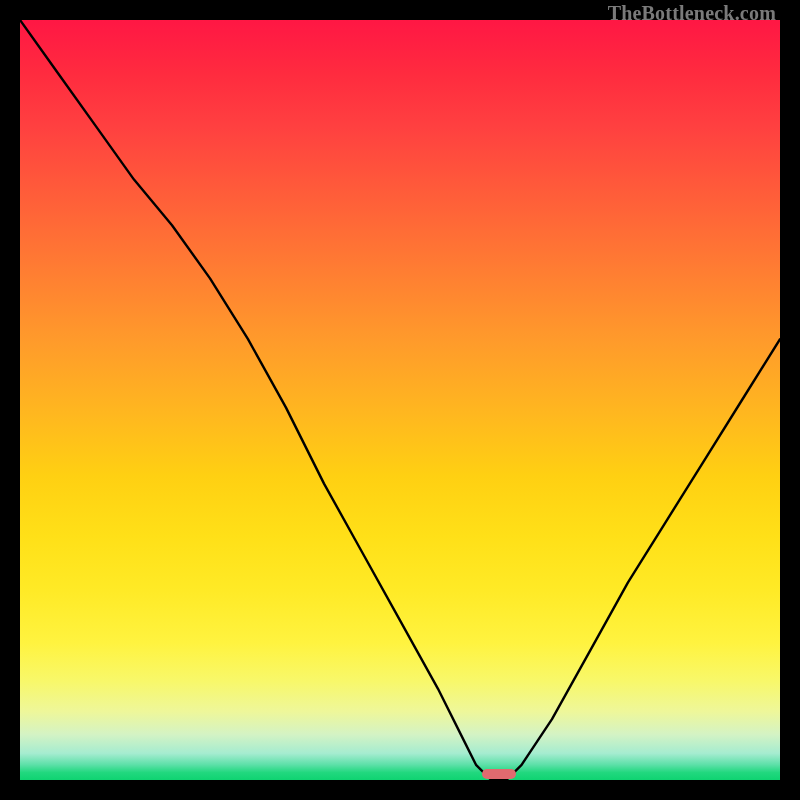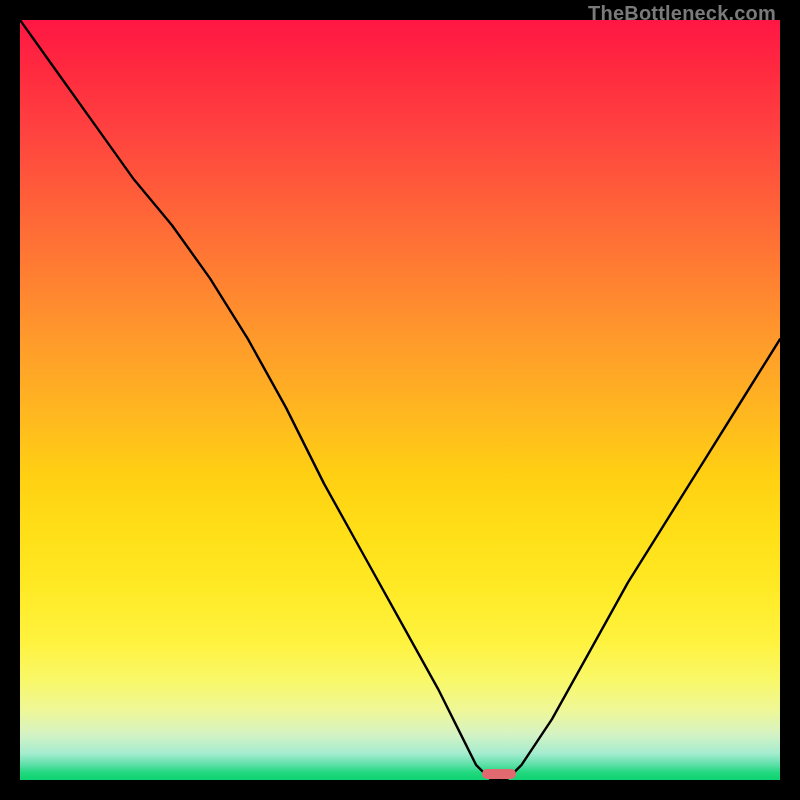--- a/index.html
+++ b/index.html
@@ -64,21 +64,21 @@
     position: absolute;
     width: 34px;
     height: 10px;
     border-radius: 5px;
     background: #e06a6f;
   }
   .watermark {
     position: absolute;
     top: 2px;
     right: 24px;
-    font-family: Liberation Sans, sans-serif;
+    font-family: Liberation Serif, serif;
     font-size: 20px;
     font-weight: 600;
     color: #7a7a7a;
     letter-spacing: 0.2px;
   }
 </style>
 </head>
 <body>
 
 <div class="frame">

